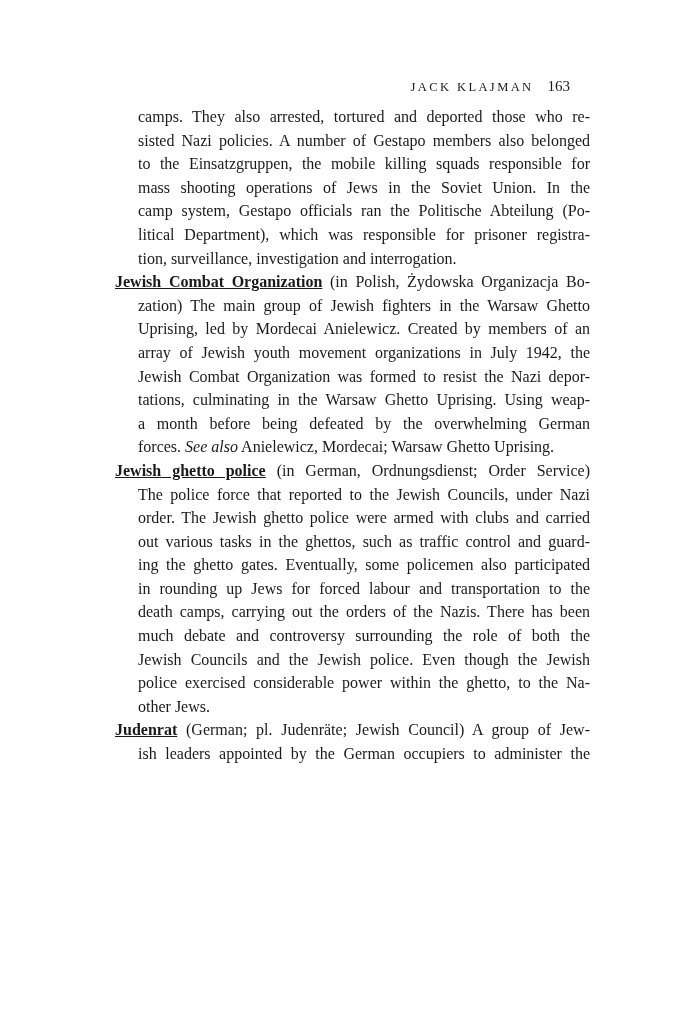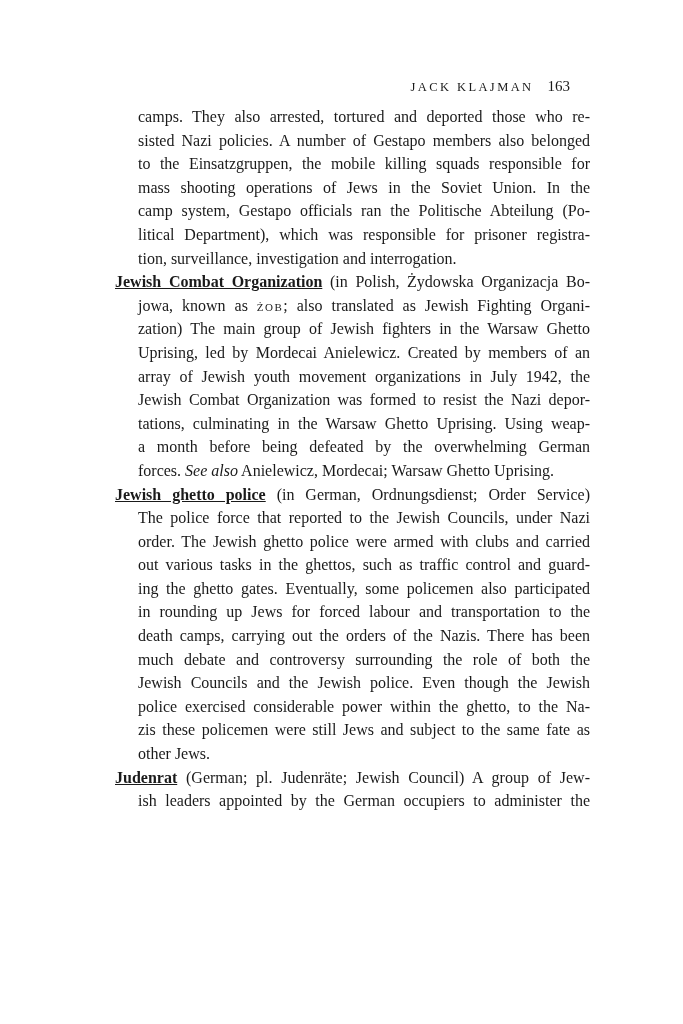--- a/index.html
+++ b/index.html
@@ -99,42 +99,40 @@
       <span class="line">sisted Nazi policies. A number of Gestapo members also belonged</span>
       <span class="line">to the Einsatzgruppen, the mobile killing squads responsible for</span>
       <span class="line">mass shooting operations of Jews in the Soviet Union. In the</span>
       <span class="line">camp system, Gestapo officials ran the Politische Abteilung (Po-</span>
       <span class="line">litical Department), which was responsible for prisoner registra-</span>
       <span class="line last">tion, surveillance, investigation and interrogation.</span>
     </div>
 
     <div class="entry">
       <span class="line first"><span class="term">Jewish Combat Organization</span><span> (in Polish, Żydowska Organizacja Bo-</span></span>
-      <span class="line"><span>jowa, known as </span><span class="smallcaps">ŻOB</span><span>; also translated as Jewish Fighting Organi-</span></span>
       <span class="line">zation) The main group of Jewish fighters in the Warsaw Ghetto</span>
       <span class="line">Uprising, led by Mordecai Anielewicz. Created by members of an</span>
       <span class="line">array of Jewish youth movement organizations in July 1942, the</span>
       <span class="line">Jewish Combat Organization was formed to resist the Nazi depor-</span>
       <span class="line">tations, culminating in the Warsaw Ghetto Uprising. Using weap-</span>
       <span class="line">a month before being defeated by the overwhelming German</span>
       <span class="line last"><span>forces. </span><span class="ital">See also</span><span> Anielewicz, Mordecai; Warsaw Ghetto Uprising.</span></span>
     </div>
 
     <div class="entry">
       <span class="line first"><span class="term">Jewish ghetto police</span><span> (in German, Ordnungsdienst; Order Service)</span></span>
       <span class="line">The police force that reported to the Jewish Councils, under Nazi</span>
       <span class="line">order. The Jewish ghetto police were armed with clubs and carried</span>
       <span class="line">out various tasks in the ghettos, such as traffic control and guard-</span>
       <span class="line">ing the ghetto gates. Eventually, some policemen also participated</span>
       <span class="line">in rounding up Jews for forced labour and transportation to the</span>
       <span class="line">death camps, carrying out the orders of the Nazis. There has been</span>
       <span class="line">much debate and controversy surrounding the role of both the</span>
       <span class="line">Jewish Councils and the Jewish police. Even though the Jewish</span>
       <span class="line">police exercised considerable power within the ghetto, to the Na-</span>
-      <span class="line">zis these policemen were still Jews and subject to the same fate as</span>
       <span class="line last">other Jews.</span>
     </div>
 
     <div class="entry">
       <span class="line first"><span class="term">Judenrat</span><span> (German; pl. Judenräte; Jewish Council) A group of Jew-</span></span>
       <span class="line">ish leaders appointed by the German occupiers to administer the</span>
     </div>
 
   </div>
 </div>

